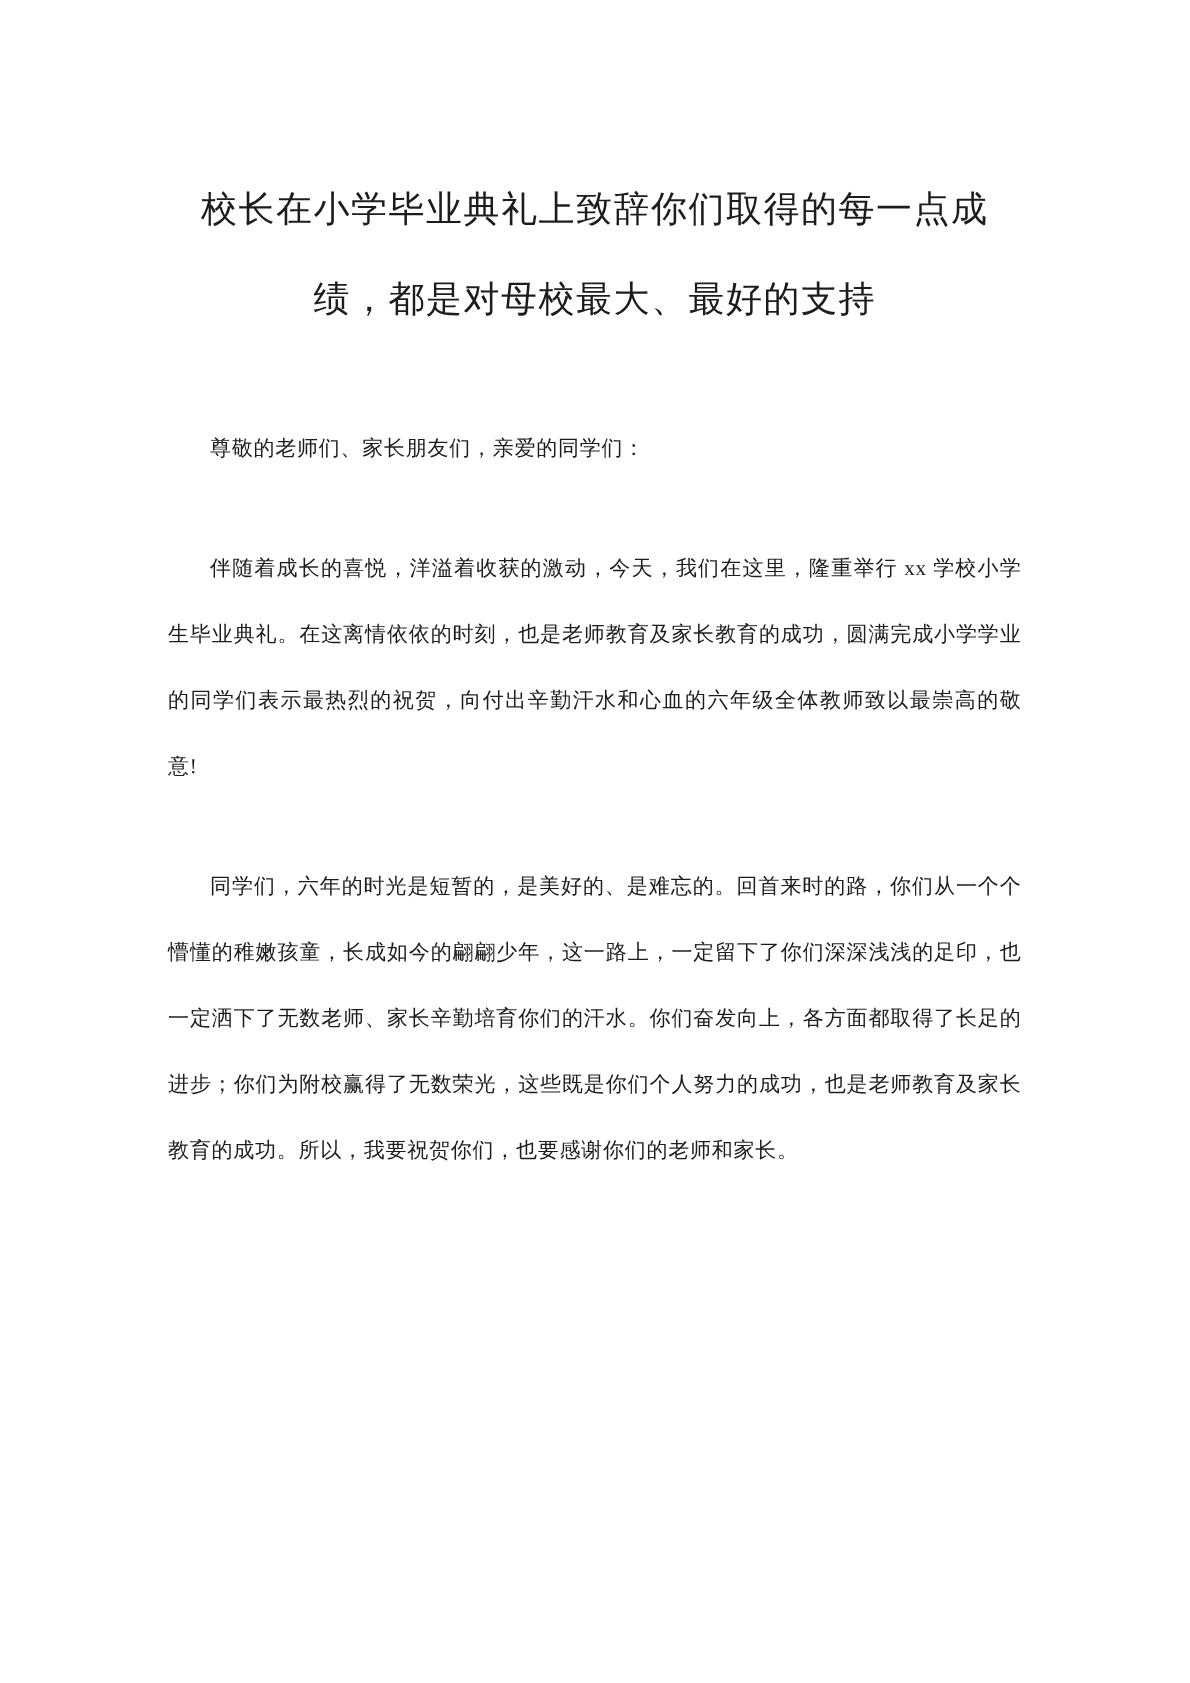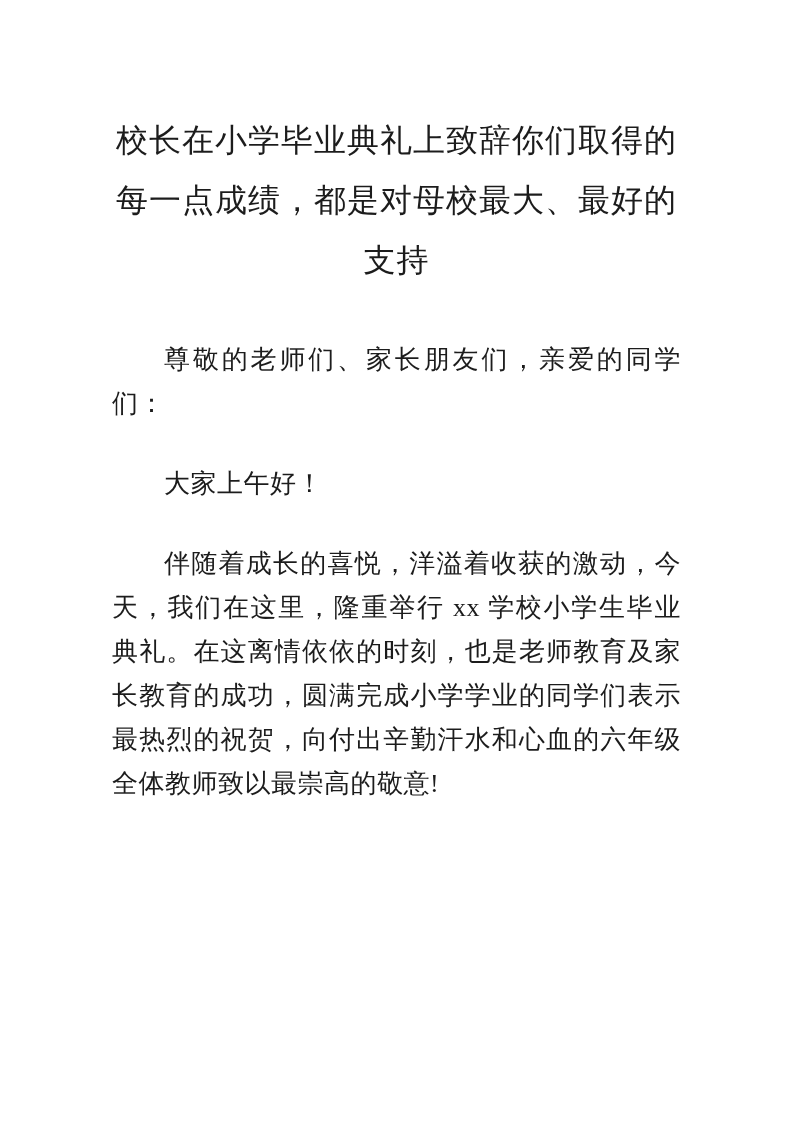--- a/index.html
+++ b/index.html
@@ -16,46 +16,46 @@
   }
   .page {
     box-sizing: border-box;
     width: 793px;
     height: 1122px;
     padding: 110px 112px 60px 112px;
     background: #ffffff;
   }
   .doc-title {
     margin: 0 0 48px 0;
-    font-size: 32px;
+    font-size: 24px;
     font-weight: 400;
     line-height: 60px;
     text-align: center;
     letter-spacing: 1px;
     color: #1c1c1c;
   }
   .para {
     margin: 0 0 36px 0;
-    font-size: 26px;
+    font-size: 14px;
     line-height: 44px;
     text-align: justify;
     text-indent: 2em;
     letter-spacing: 0.5px;
     color: #1c1c1c;
     word-break: break-all;
   }
   .para:last-child {
     margin-bottom: 0;
   }
 </style>
 </head>
 <body>
 
 <div class="page">
   <h1 class="doc-title">校长在小学毕业典礼上致辞你们取得的每一点成绩，都是对母校最大、最好的支持</h1>
 
   <p class="para">尊敬的老师们、家长朋友们，亲爱的同学们：</p>
 
-  <p class="para">大家上午好！</p>
 
   <p class="para">伴随着成长的喜悦，洋溢着收获的激动，今天，我们在这里，隆重举行 xx 学校小学生毕业典礼。在这离情依依的时刻，也是老师教育及家长教育的成功，圆满完成小学学业的同学们表示最热烈的祝贺，向付出辛勤汗水和心血的六年级全体教师致以最崇高的敬意!</p>
 
+  <p class="para">同学们，六年的时光是短暂的，是美好的、是难忘的。回首来时的路，你们从一个个懵懂的稚嫩孩童，长成如今的翩翩少年，这一路上，一定留下了你们深深浅浅的足印，也一定洒下了无数老师、家长辛勤培育你们的汗水。你们奋发向上，各方面都取得了长足的进步；你们为附校赢得了无数荣光，这些既是你们个人努力的成功，也是老师教育及家长教育的成功。所以，我要祝贺你们，也要感谢你们的老师和家长。</p>
 </div>
 
 </body></html>

